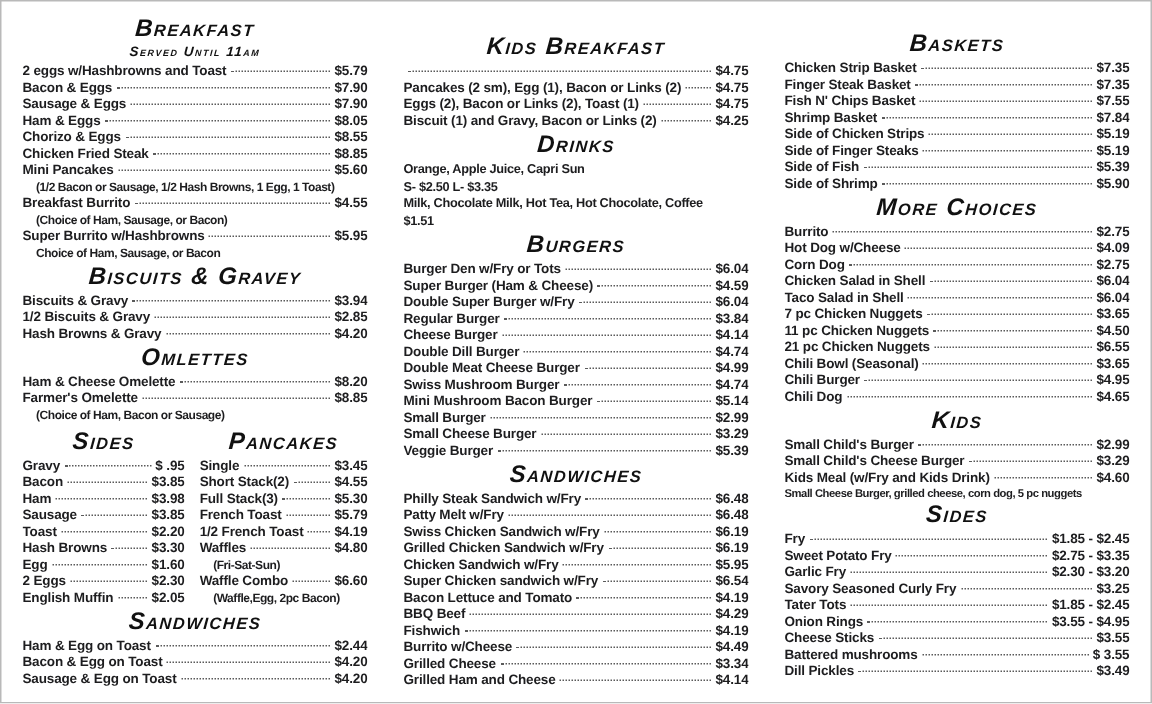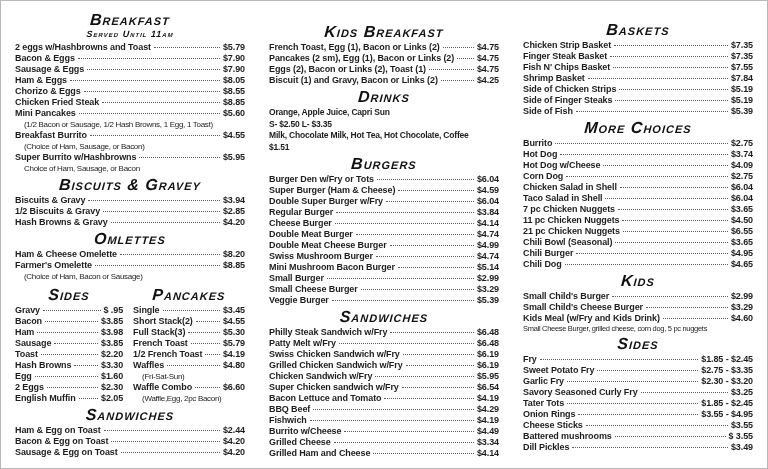--- a/index.html
+++ b/index.html
@@ -60,21 +60,21 @@
   .leader {
     flex:1 1 0;
     min-width:3px;
     border-bottom:1px dotted #5a5a5a;
     margin:0 3px;
     transform:translateY(-2px);
   }
   .row-price { flex:0 0 auto; letter-spacing:-0.1px; }
   .note {
     font-size:8px;
-    font-weight:normal;
+    font-weight:bold;
     line-height:11px;
     letter-spacing:-0.3px;
     padding-left:9px;
     white-space:nowrap;
     overflow:hidden;
   }
   .note.small {
     font-size:7.5px;
     line-height:9px;
     padding-left:0;
@@ -287,21 +287,20 @@
           <span class="row-name">Sausage &amp; Egg on Toast</span>
           <span class="leader"></span>
           <span class="row-price">$4.20</span>
         </div>
       </div>
     </div>
   <div class="menu-column col-c">
       <div class="section">
         <div class="sec-header">Kids Breakfast</div>
         <div class="row">
-          <span class="row-name">French Toast, Egg (1), Bacon or Links (2)</span>
           <span class="leader"></span>
           <span class="row-price">$4.75</span>
         </div>
         <div class="row">
           <span class="row-name">Pancakes (2 sm), Egg (1), Bacon or Links (2)</span>
           <span class="leader"></span>
           <span class="row-price">$4.75</span>
         </div>
         <div class="row">
           <span class="row-name">Eggs (2), Bacon or Links (2), Toast (1)</span>
@@ -342,21 +341,21 @@
           <span class="row-name">Regular Burger</span>
           <span class="leader"></span>
           <span class="row-price">$3.84</span>
         </div>
         <div class="row">
           <span class="row-name">Cheese Burger</span>
           <span class="leader"></span>
           <span class="row-price">$4.14</span>
         </div>
         <div class="row">
-          <span class="row-name">Double Meat Burger</span>
+          <span class="row-name">Double Dill Burger</span>
           <span class="leader"></span>
           <span class="row-price">$4.74</span>
         </div>
         <div class="row">
           <span class="row-name">Double Meat Cheese Burger</span>
           <span class="leader"></span>
           <span class="row-price">$4.99</span>
         </div>
         <div class="row">
           <span class="row-name">Swiss Mushroom Burger</span>
@@ -479,32 +478,32 @@
         <div class="row">
           <span class="row-name">Side of Finger Steaks</span>
           <span class="leader"></span>
           <span class="row-price">$5.19</span>
         </div>
         <div class="row">
           <span class="row-name">Side of Fish</span>
           <span class="leader"></span>
           <span class="row-price">$5.39</span>
         </div>
+        <div class="row">
+          <span class="row-name">Side of Shrimp</span>
+          <span class="leader"></span>
+          <span class="row-price">$5.90</span>
+        </div>
       </div>
       <div class="section">
         <div class="sec-header">More Choices</div>
         <div class="row">
           <span class="row-name">Burrito</span>
           <span class="leader"></span>
           <span class="row-price">$2.75</span>
-        </div>
-        <div class="row">
-          <span class="row-name">Hot Dog</span>
-          <span class="leader"></span>
-          <span class="row-price">$3.74</span>
         </div>
         <div class="row">
           <span class="row-name">Hot Dog w/Cheese</span>
           <span class="leader"></span>
           <span class="row-price">$4.09</span>
         </div>
         <div class="row">
           <span class="row-name">Corn Dog</span>
           <span class="leader"></span>
           <span class="row-price">$2.75</span>

